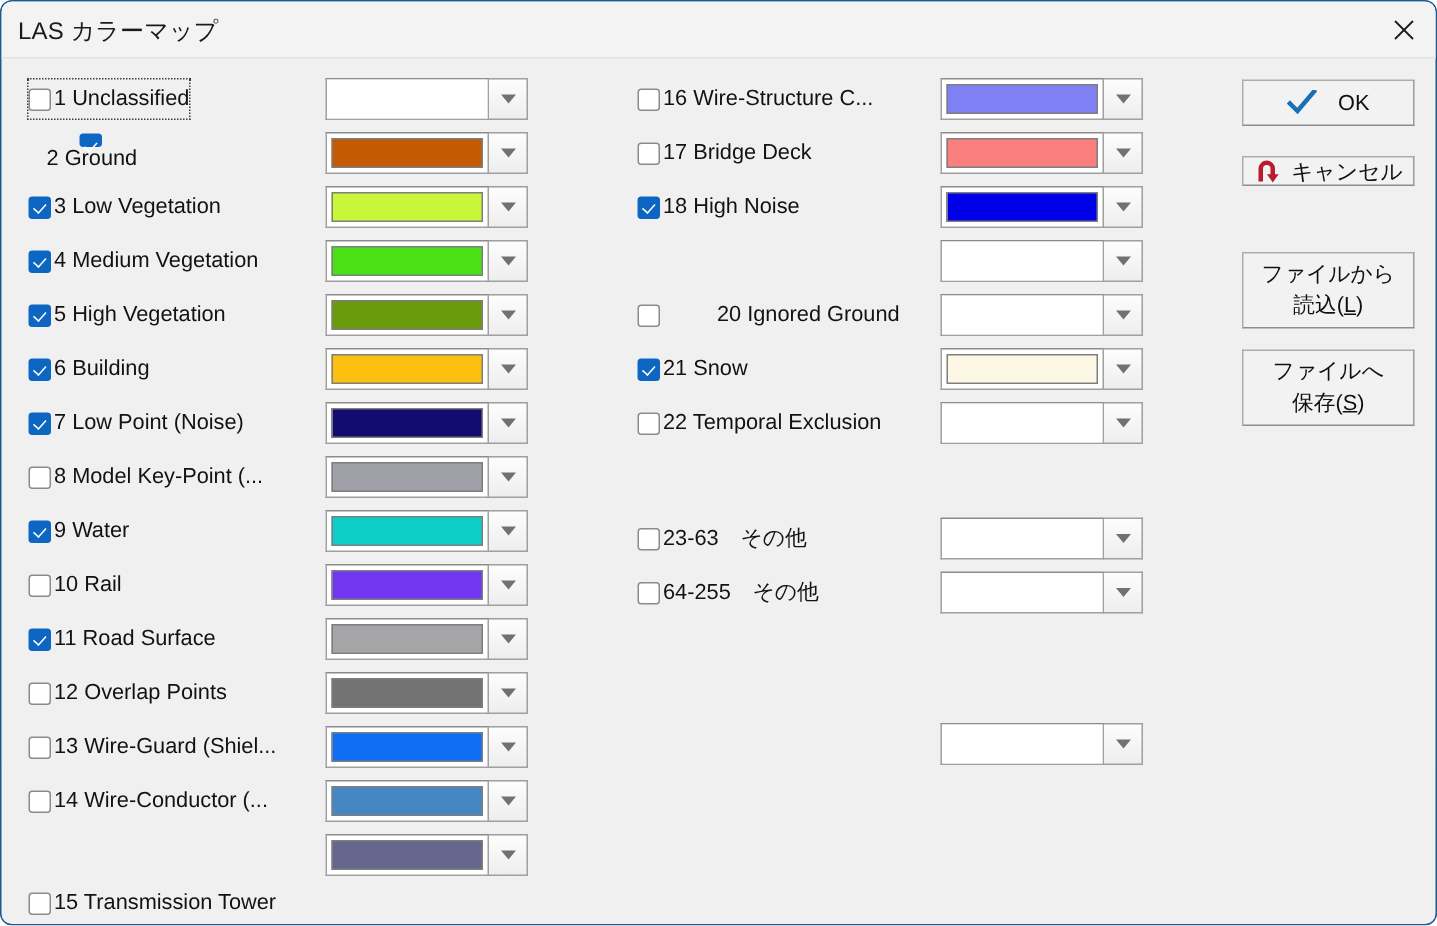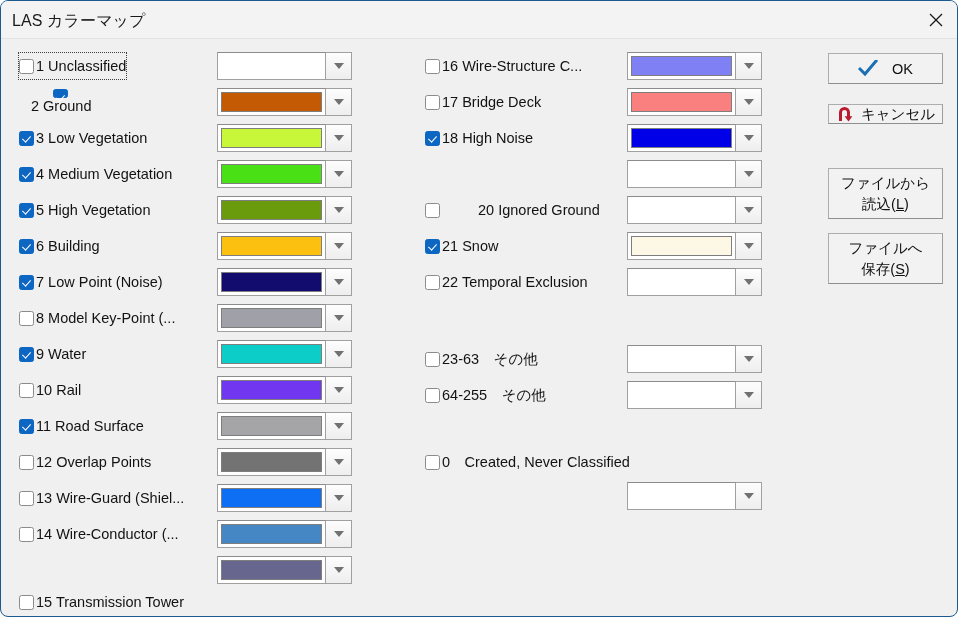--- a/index.html
+++ b/index.html
@@ -508,24 +508,20 @@
       <span class="lbl">64-255　その他</span>
     </div>
     <div class="combo" style="left: 626px; top: 380px;">
       <div class="swatchbox empty">
         <div class="swatch" style="background: rgb(255, 255, 255);"></div>
       </div>
       <div class="arrowbtn">
         <i></i>
       </div>
     </div>
-    <div class="cbwrap" style="position: absolute; left: 424px; top: 448px;">
-      <span class="cb"></span>
-      <span class="lbl">0　Created, Never Classified</span>
-    </div>
     <div class="combo" style="left: 626px; top: 481px;">
       <div class="swatchbox empty">
         <div class="swatch" style="background: rgb(255, 255, 255);"></div>
       </div>
       <div class="arrowbtn">
         <i></i>
       </div>
     </div>
   </div>
 

